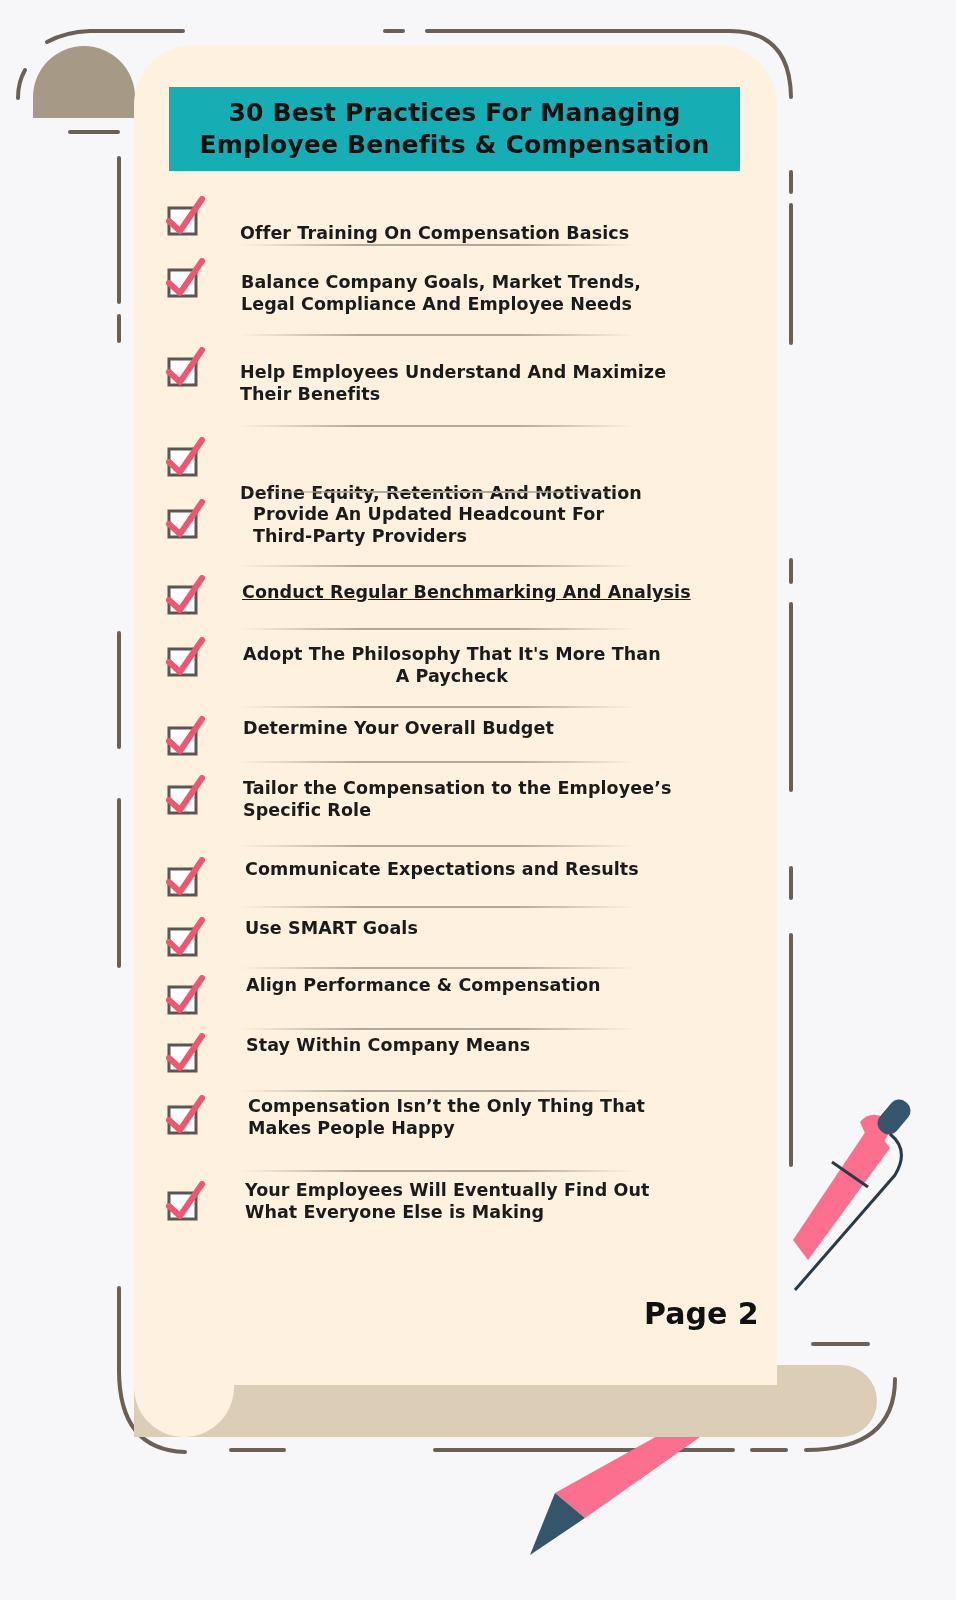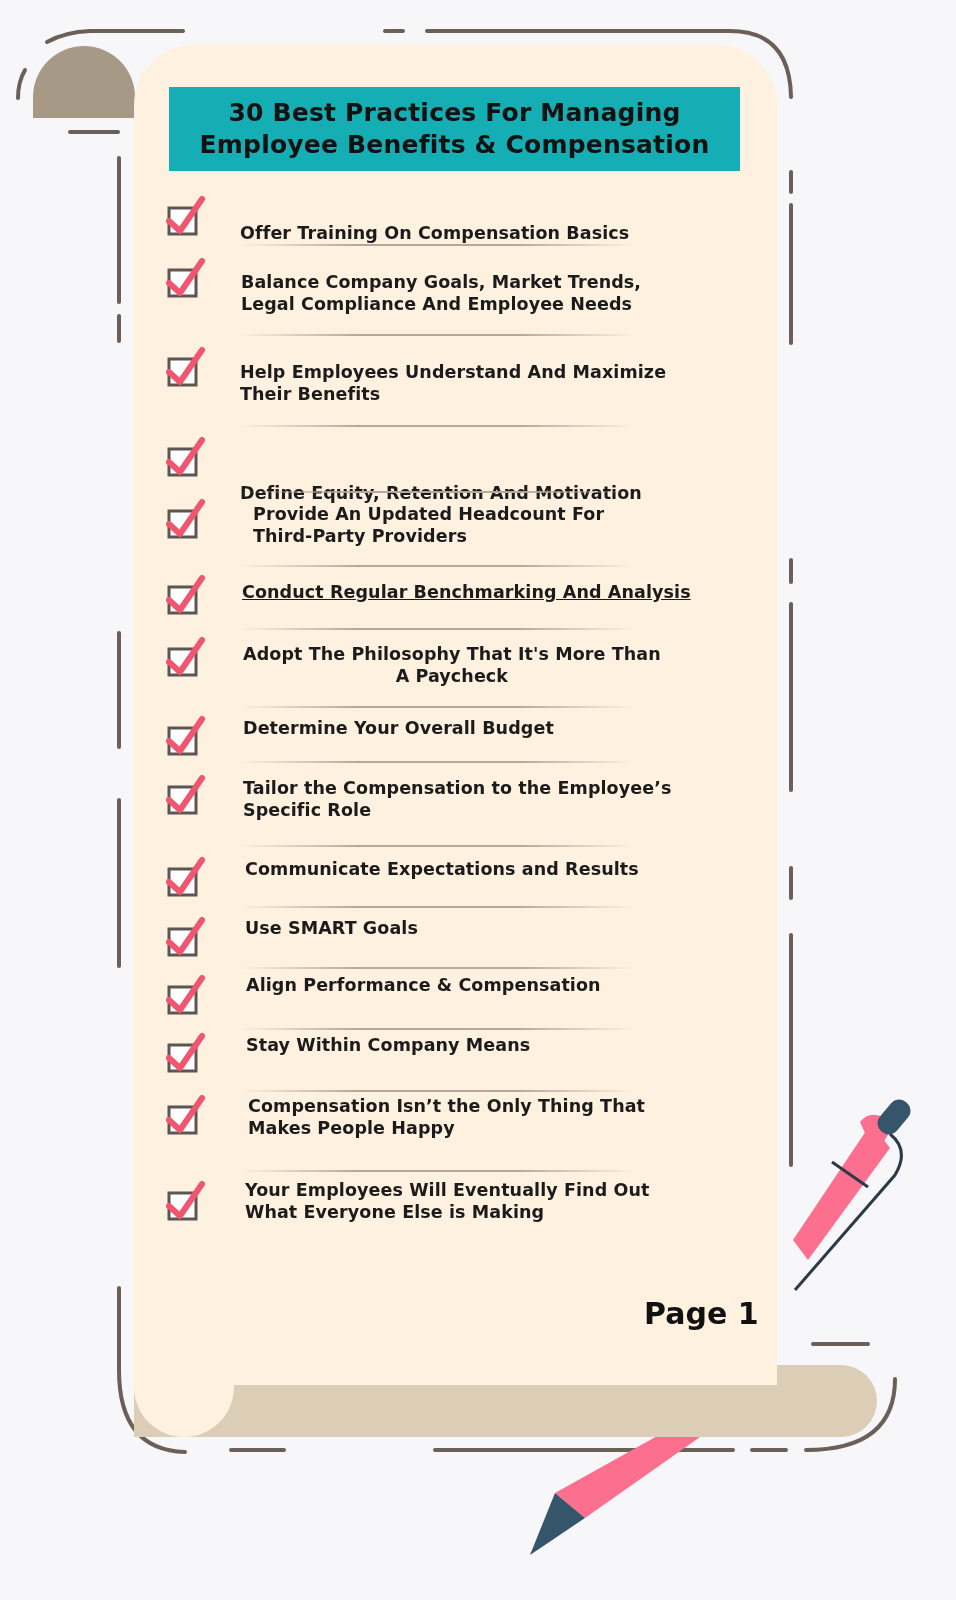--- a/index.html
+++ b/index.html
@@ -229,13 +229,13 @@
     <svg class="abs" width="40" height="44" viewBox="0 0 40 44" style="left: 166px; top: 1181px;">
       <rect x="3" y="12" width="27" height="26" fill="#fff" stroke="#5d5551" stroke-width="3"></rect>
       <path d="M3 25 L14 35 L36 3" stroke="#f0566f" stroke-width="6" fill="none" stroke-linecap="round" stroke-linejoin="round"></path>
     </svg>
     <div class="item-text" style="left: 245px; top: 1179px;">
       <div>Your Employees Will Eventually Find Out</div>
       <div>What Everyone Else is Making</div>
     </div>
   </div>
 
-<div class="page-num">Page 1</div>
+<div class="page-num">Page 2</div>
 
 </body></html>

